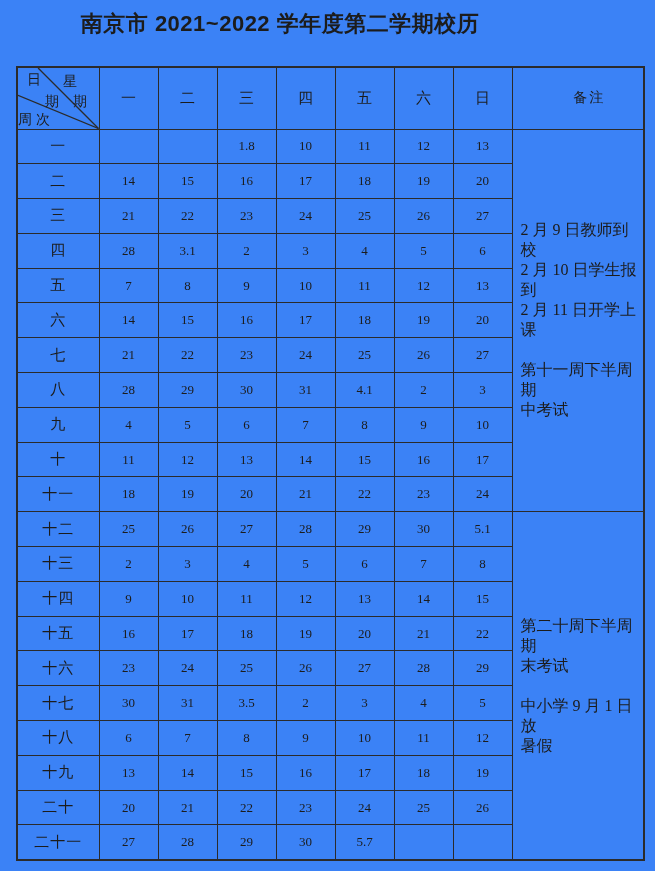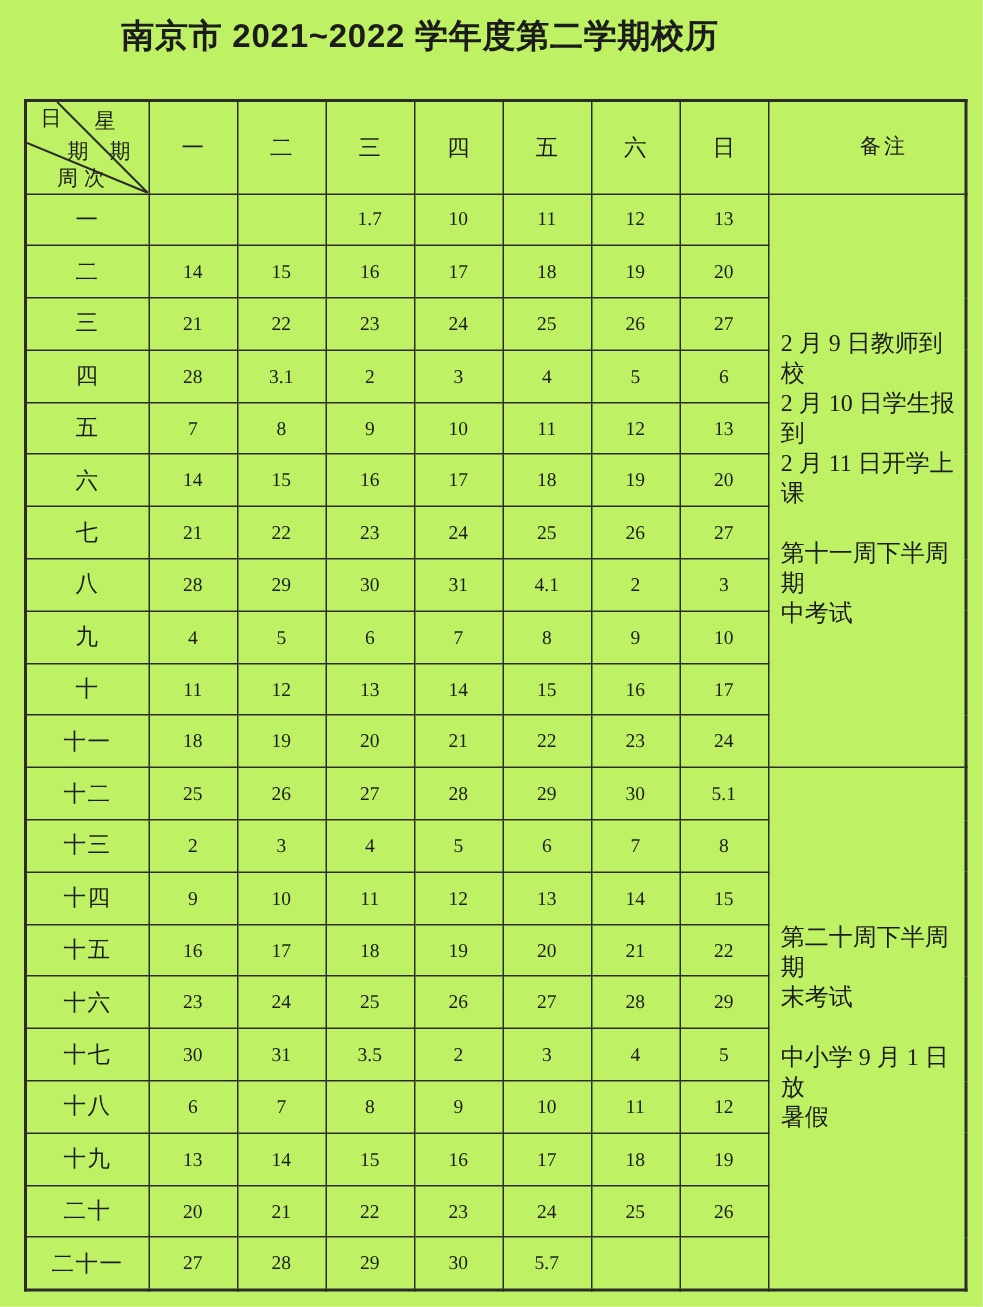--- a/index.html
+++ b/index.html
@@ -1,21 +1,21 @@
 <!DOCTYPE html>
 <html><head>
 <meta charset="utf-8">
 <style>
   html,body{margin:0;padding:0;}
   body{
     width:655px;height:871px;background:#ffffff;
     font-family:"Liberation Serif","DejaVu Serif",serif;
     color:#1c1c1c;
   }
-  .page{position:relative;width:655px;height:871px;overflow:hidden;background:#bef264;}
+  .page{position:relative;width:655px;height:871px;overflow:hidden;background:#3b82f6;}
   .title{
     position:absolute;top:9px;left:0;width:560px;margin:0;
     text-align:center;font-size:22px;font-weight:bold;letter-spacing:.5px;
     font-family:"Liberation Sans","DejaVu Sans",sans-serif;
   }
   table.cal{
     position:absolute;left:16px;top:66px;width:627px;
     border-collapse:collapse;table-layout:fixed;
     border:2px solid #2b2b2b;
   }
@@ -34,21 +34,21 @@
     font-size:16px;line-height:20px;text-align:left;
     padding:6px 4px 6px 8px;white-space:pre-line;vertical-align:middle;
   }
   th.corner{position:relative;}
   .corner svg{position:absolute;left:0;top:0;width:100%;height:100%;display:block;}
   .corner .c{position:absolute;font-size:14px;line-height:1;}
   .c-ri{left:9px;top:5px;}
   .c-xing{left:45px;top:7px;}
   .c-qi1{left:27px;top:27px;}
   .c-qi2{left:55px;top:27px;}
-  .c-zhouci{left:20px;top:45px;letter-spacing:4px;}
+  .c-zhouci{left:0;top:45px;letter-spacing:4px;}
 </style>
 </head>
 <body>
 
 <div class="page">
   <h1 class="title">南京市 2021~2022 学年度第二学期校历</h1>
 
   <table class="cal">
     <colgroup>
       <col style="width:82px">
@@ -82,21 +82,21 @@
         <th class="day-h">六</th>
         <th class="day-h">日</th>
         <th class="remarks-h">备注</th>
       </tr>
     </thead>
     <tbody>
         <tr>
           <td class="wk">一</td>
           <td class="day"></td>
           <td class="day"></td>
-          <td class="day">1.7</td>
+          <td class="day">1.8</td>
           <td class="day">10</td>
           <td class="day">11</td>
           <td class="day">12</td>
           <td class="day">13</td>
           <td class="remarks" rowspan="11">2 月 9 日教师到校
 2 月 10 日学生报到
 2 月 11 日开学上课
 
 第十一周下半周期
 中考试</td>

